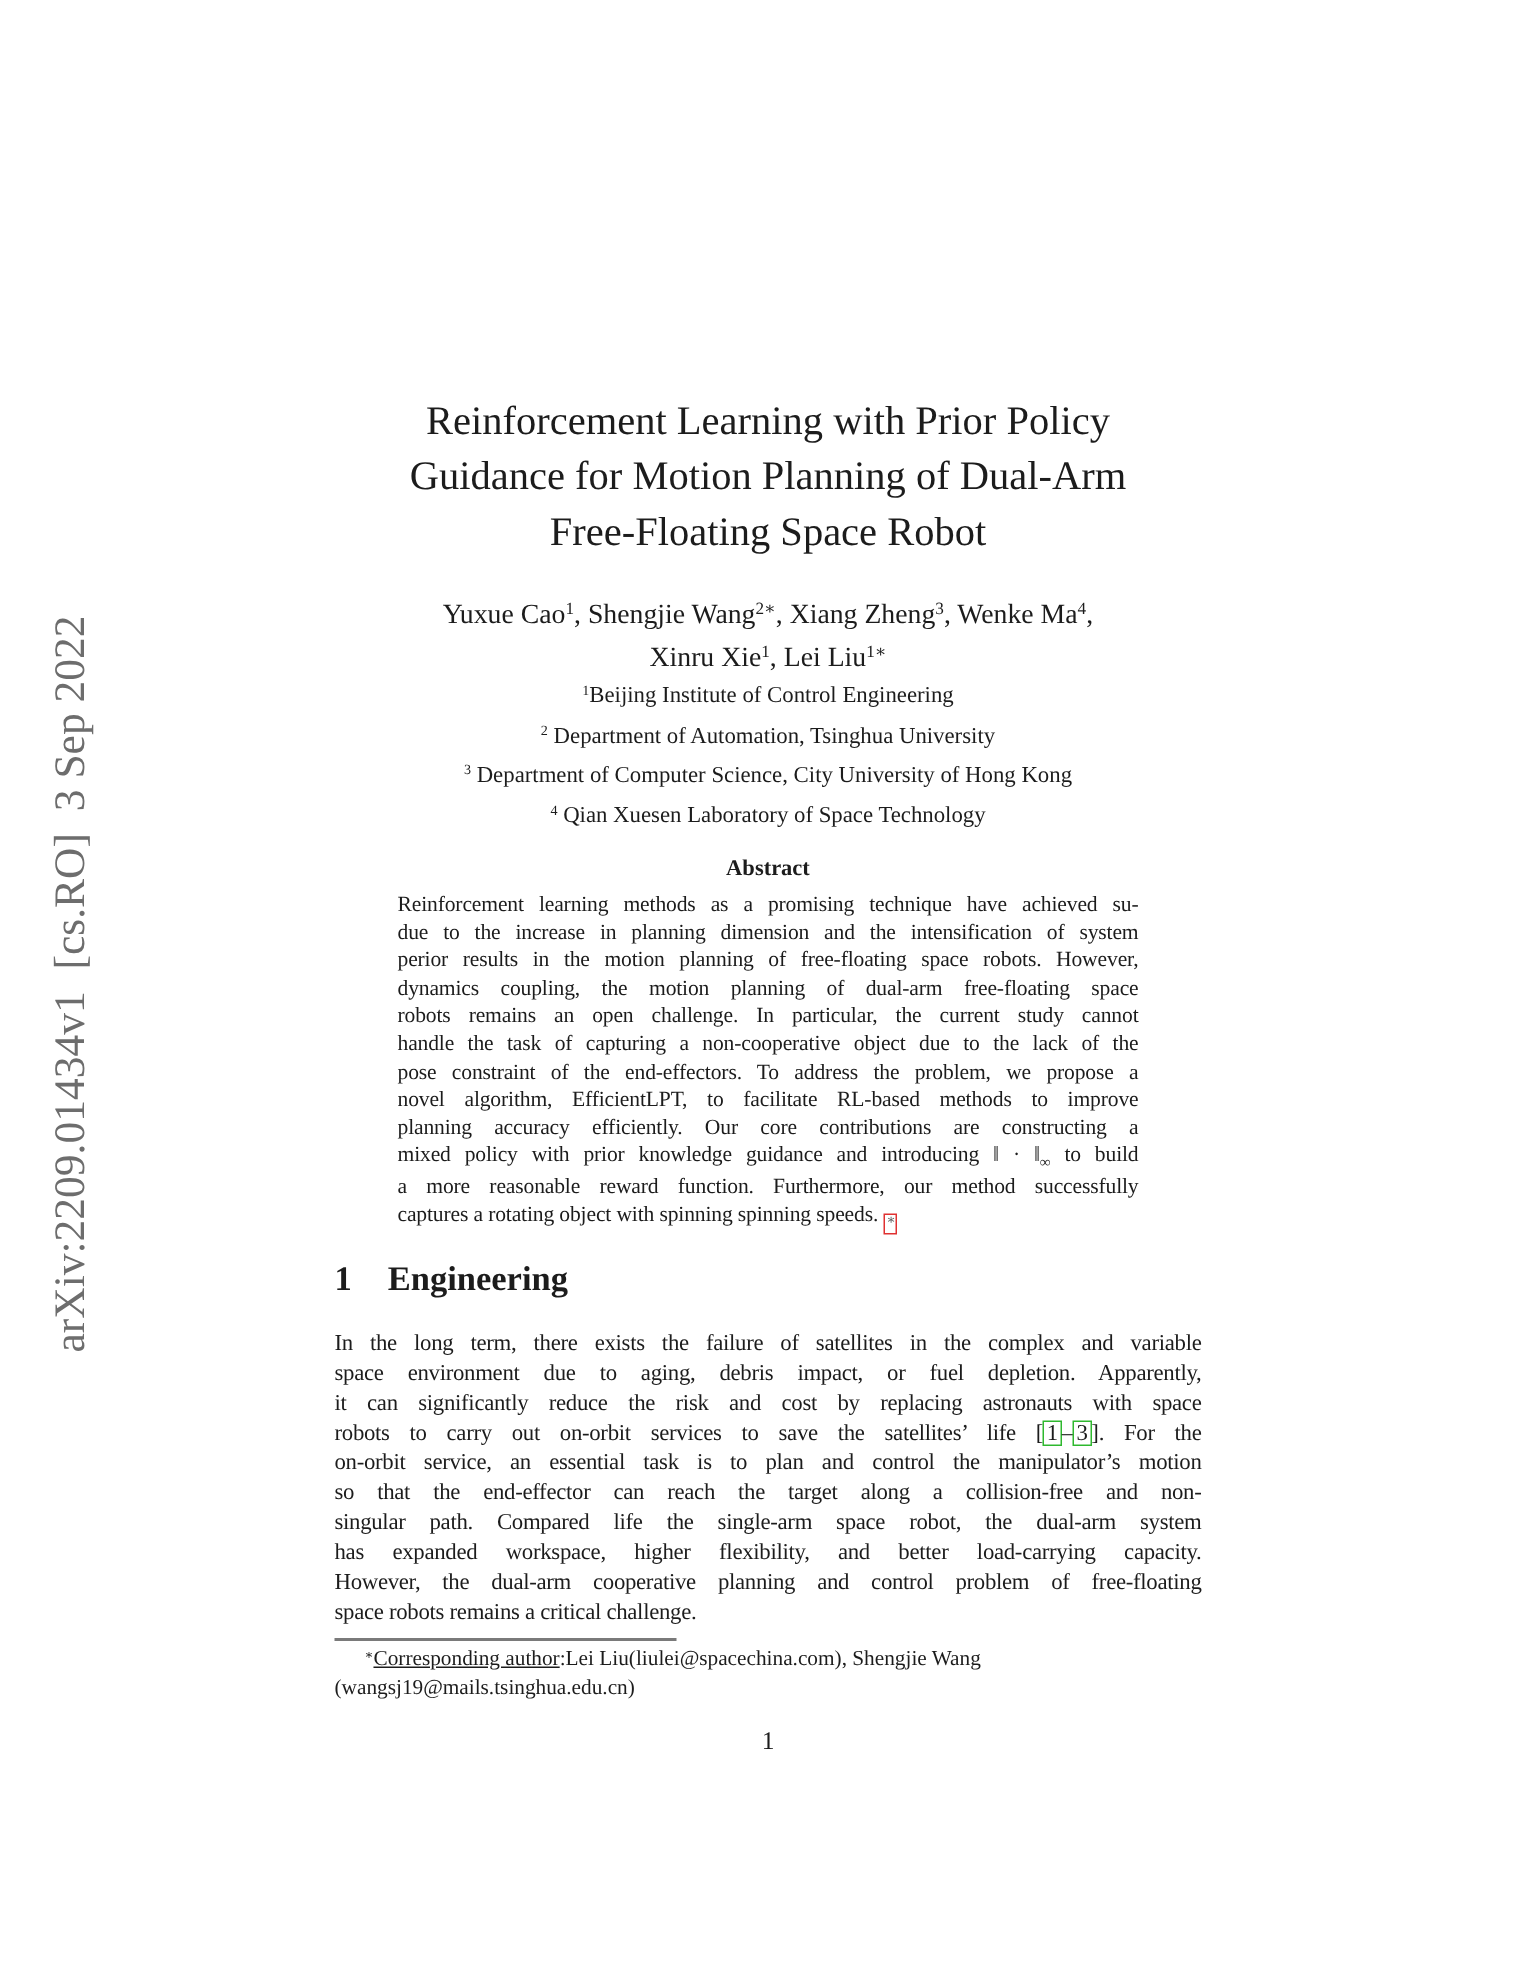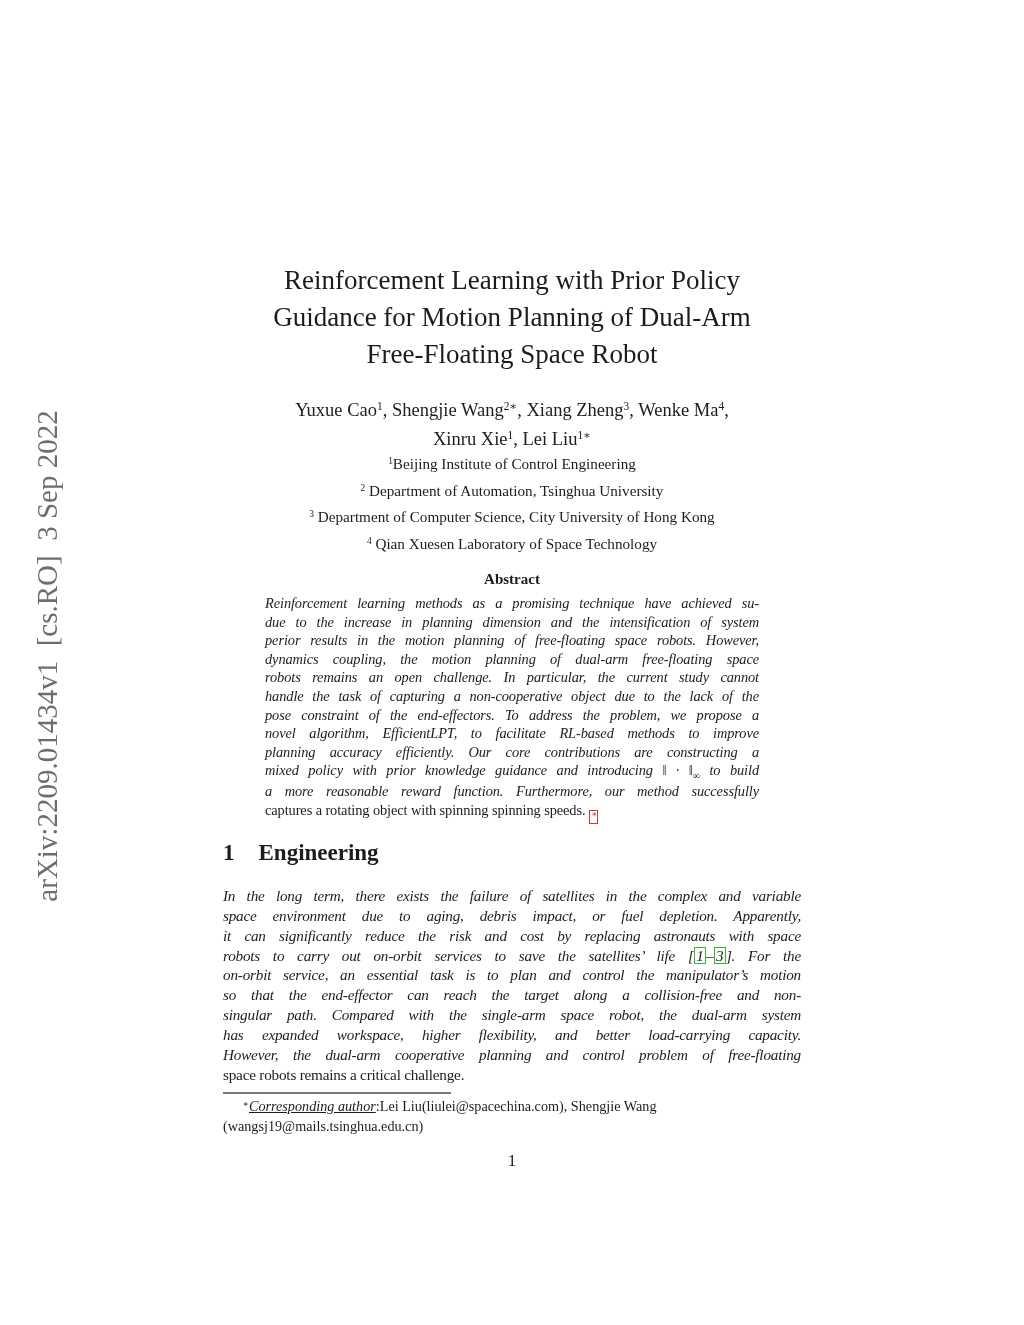--- a/index.html
+++ b/index.html
@@ -18,41 +18,41 @@
   .authors { position:absolute; top:397px; left:0; width:100%; text-align:center;
              font-size:18.5px; line-height:26.5px; }
   .affils { position:absolute; top:452px; left:0; width:100%; text-align:center;
             font-size:15.2px; line-height:23.6px; }
   .sup { font-size:62%; position:relative; top:-0.5em; }
 
   .abstract { position:absolute; top:569px; left:42px; width:494px; }
   .abstract-heading { text-align:center; font-weight:bold; font-size:15px;
                       line-height:20px; margin-bottom:5px; }
   .abs-lines { font-size:14.4px; line-height:18.6px; letter-spacing:-0.1px; }
-  .jl { text-align:justify; text-align-last:justify;font-style:italic; }
+  .jl { text-align:justify; text-align-last:justify; }
   .ll { text-align:left; }
   .inf { font-size:70%; position:relative; top:0.35em; }
 
   .fnbox { display:inline-block; width:9px; height:14px; border:1.5px solid #e03131;
            margin-left:4px; vertical-align:-2px; text-align:center; font-size:9px;
            line-height:7px; color:#555; cursor:pointer; }
   .citebox { display:inline-block; border:1.5px solid #2eb82e; padding:0 1.5px;
              line-height:1.02; cursor:pointer; }
 
   .intro-h { position:absolute; top:840px; left:0; font-size:23px; font-weight:bold; }
   .intro-h .secnum { display:inline-block; margin-right:24px; }
   .intro-p { position:absolute; top:886px; left:0; width:578px; font-size:15.2px;
              line-height:19.85px; letter-spacing:-0.2px; }
 
   .footrule { position:absolute; top:1092px; left:0; width:228px; height:0;
               border-top:2px solid #7a7a7a; }
   .footnote { position:absolute; top:1097px; left:0; width:578px; font-size:14.2px;
               line-height:18px; }
   .fn-line1 { text-indent:20px; white-space:nowrap; }
-  .fn-label { font-style:italic; text-decoration:underline; }
+  .fn-label { text-decoration:underline; }
   .fn-bold { font-weight:normal;text-align:center; }
 
   .pageno { position:absolute; top:1151px; left:0; width:100%; text-align:center;
             font-size:17px; }
 </style>
 </head>
 <body>
 
 <div class="stamp-wrap">
   <div class="stamp">arXiv:2209.01434v1  [cs.RO]  3 Sep 2022</div>
@@ -100,21 +100,21 @@
     <span class="secnum">1</span><span>Engineering</span>
   </div>
 
   <div class="intro-p">
     <div class="jl">In the long term, there exists the failure of satellites in the complex and variable</div>
     <div class="jl">space environment due to aging, debris impact, or fuel depletion. Apparently,</div>
     <div class="jl">it can significantly reduce the risk and cost by replacing astronauts with space</div>
     <div class="jl"><span>robots to carry out on-orbit services to save the satellites’ life [</span><span class="citebox">1</span><span>–</span><span class="citebox">3</span><span>]. For the</span></div>
     <div class="jl">on-orbit service, an essential task is to plan and control the manipulator’s motion</div>
     <div class="jl">so that the end-effector can reach the target along a collision-free and non-</div>
-    <div class="jl">singular path. Compared with the single-arm space robot, the dual-arm system</div>
+    <div class="jl">singular path. Compared life the single-arm space robot, the dual-arm system</div>
     <div class="jl">has expanded workspace, higher flexibility, and better load-carrying capacity.</div>
     <div class="jl">However, the dual-arm cooperative planning and control problem of free-floating</div>
     <div class="ll">space robots remains a critical challenge.</div>
   </div>
 
   <div class="footrule"></div>
   <div class="footnote">
     <div class="fn-line1"><span class="sup">∗</span><span class="fn-label">Corresponding author</span><span>:</span><span class="fn-bold">Lei Liu</span><span>(liulei@spacechina.com), </span><span class="fn-bold">Shengjie Wang</span></div>
     <div>(wangsj19@mails.tsinghua.edu.cn)</div>
   </div>

